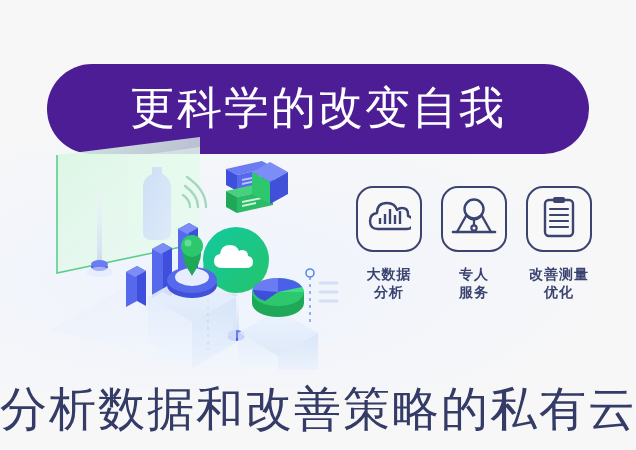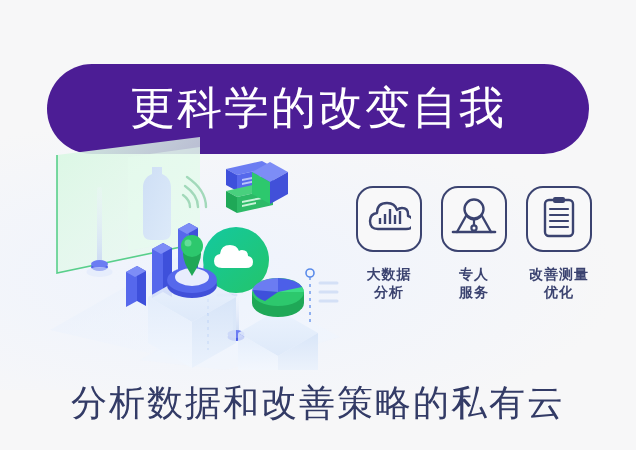--- a/index.html
+++ b/index.html
@@ -55,23 +55,23 @@
     white-space: nowrap;
     padding-bottom: 3px;
   }
 
   
   .tagline {
     position: absolute;
     left: 0;
     top: 385px;
     width: 636px;
-    text-align: center;
+    text-align: right;
     color: #333b66;
-    font-size: 36px;
+    font-size: 47px;
     letter-spacing: 2px;
     line-height: 1;
     white-space: nowrap;
   }
 
   
   .features {
     position: absolute;
     left: 352px;
     top: 186px;

